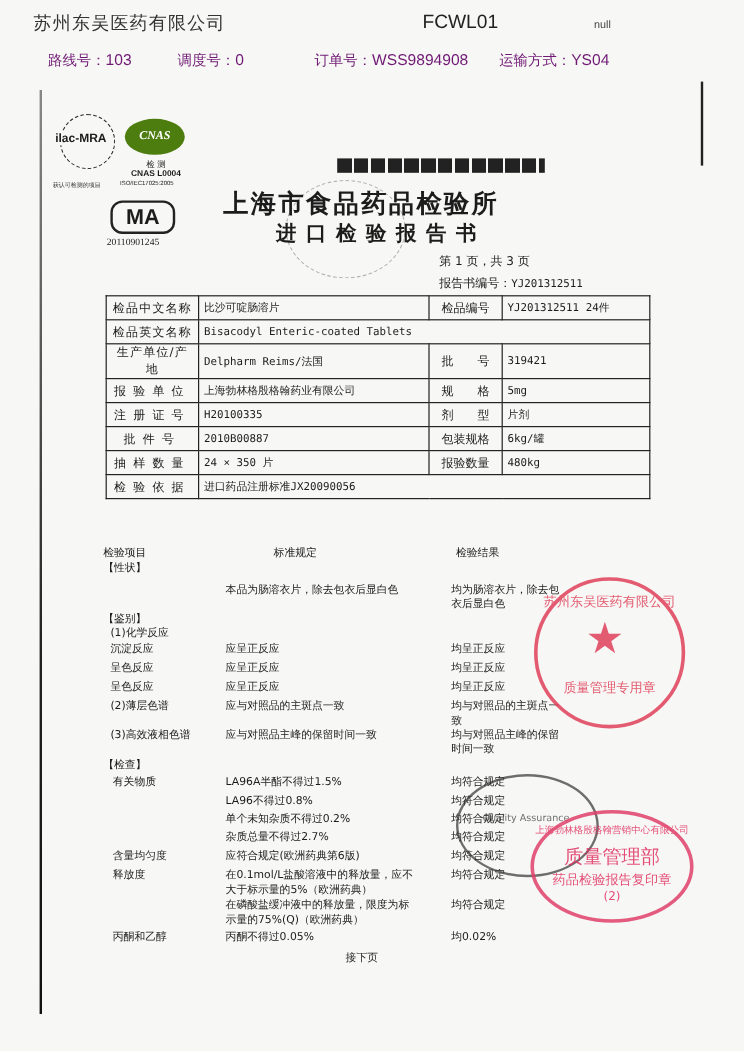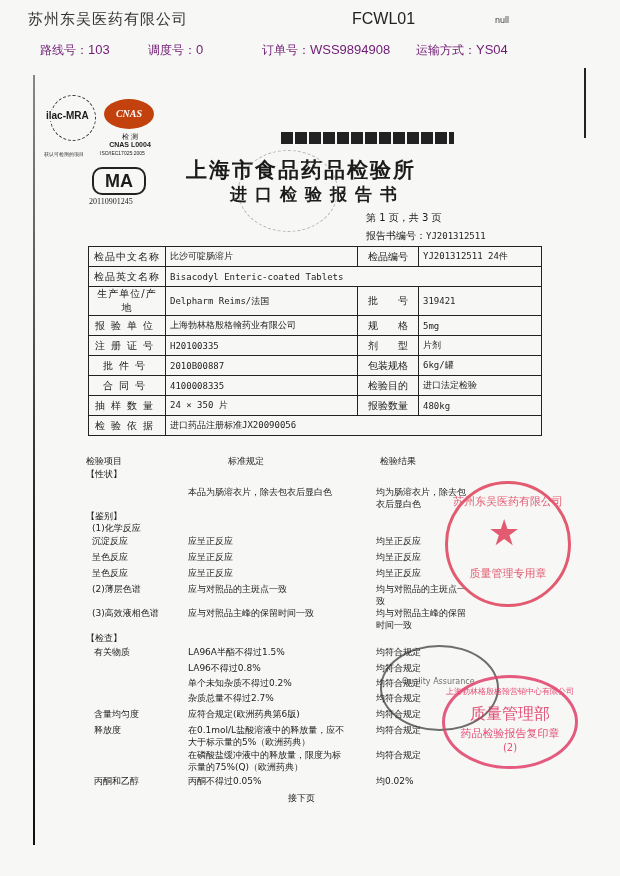--- a/index.html
+++ b/index.html
@@ -15,21 +15,21 @@
     .hdr-null { left: 495px; top: 15px; font-family: "Liberation Sans", sans-serif; font-size: 9px; color: #444; }
     .hdr-meta { top: 42px; font-size: 12px; color: #701a75; font-family: "DejaVu Sans", sans-serif; }
     .hdr-meta .v { font-family: "Liberation Sans", sans-serif; font-size: 13px; }
 
     .leftbar { left: 33px; top: 75px; width: 2px; height: 770px; background: linear-gradient(#888, #222 60%, #111); }
     .rightbar { left: 584px; top: 68px; width: 2px; height: 70px; background: #222; }
 
     .logo-ilac { left: 50px; top: 95px; width: 44px; height: 44px; border-radius: 50%; border: 1px dashed #333; }
     .logo-ilac .t { position: absolute; left: -6px; top: 14px; font: bold 10px "Liberation Sans", sans-serif; background: #f7f7f5; padding: 0 1px; }
     .ilac-cap { left: 44px; top: 151px; font-size: 5px; color: #333; }
-    .logo-cnas { left: 104px; top: 99px; width: 50px; height: 30px; border-radius: 50%; background: #c2410c; color: #fff; font: italic bold 10px "Liberation Serif", serif; text-align: center; line-height: 30px; }
+    .logo-cnas { left: 104px; top: 99px; width: 50px; height: 30px; border-radius: 50%; background: #4d7c0f; color: #fff; font: italic bold 10px "Liberation Serif", serif; text-align: center; line-height: 30px; }
     .cnas-sub { left: 100px; top: 133px; font-size: 7px; text-align: center; width: 60px; line-height: 8px; }
     .cnas-sub b { font-family: "Liberation Sans", sans-serif; }
     .cnas-iso { left: 100px; top: 150px; font-size: 5px; font-family: "Liberation Sans", sans-serif; }
     .logo-cma { left: 92px; top: 167px; width: 50px; height: 24px; border: 2px solid #222; border-radius: 10px; font: bold 18px "Liberation Sans", sans-serif; text-align: center; line-height: 24px; }
     .cma-num { left: 89px; top: 197px; font-size: 8px; font-family: "Liberation Serif", serif; }
 
     .barcode { left: 281px; top: 132px; width: 173px; height: 12px; background: repeating-linear-gradient(90deg, #222 0 12px, #f7f7f5 12px 14px); }
 
     .title1 { left: 186px; top: 156px; font-size: 21px; font-weight: bold; letter-spacing: 2px; }
     .title2 { left: 230px; top: 183px; font-size: 17px; font-weight: bold; letter-spacing: 8px; }
@@ -138,26 +138,20 @@
     <td class="lbl2">剂　　型</td>
     <td class="val2">片剂</td>
   </tr>
   <tr>
     <td class="lbl sp">批件号</td>
     <td class="val">2010B00887</td>
     <td class="lbl2">包装规格</td>
     <td class="val2">6kg/罐</td>
   </tr>
   <tr>
-    <td class="lbl sp">合同号</td>
-    <td class="val">4100008335</td>
-    <td class="lbl2">检验目的</td>
-    <td class="val2">进口法定检验</td>
-  </tr>
-  <tr>
     <td class="lbl sp">抽样数量</td>
     <td class="val">24 × 350 片</td>
     <td class="lbl2">报验数量</td>
     <td class="val2">480kg</td>
   </tr>
   <tr>
     <td class="lbl sp">检验依据</td>
     <td class="val" colspan="3">进口药品注册标准JX20090056</td>
   </tr>
 </tbody>

